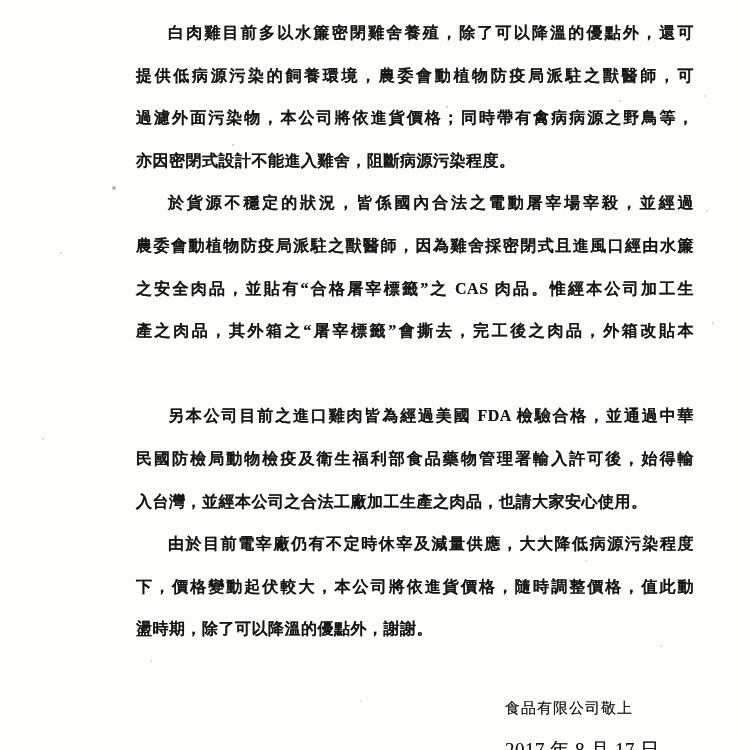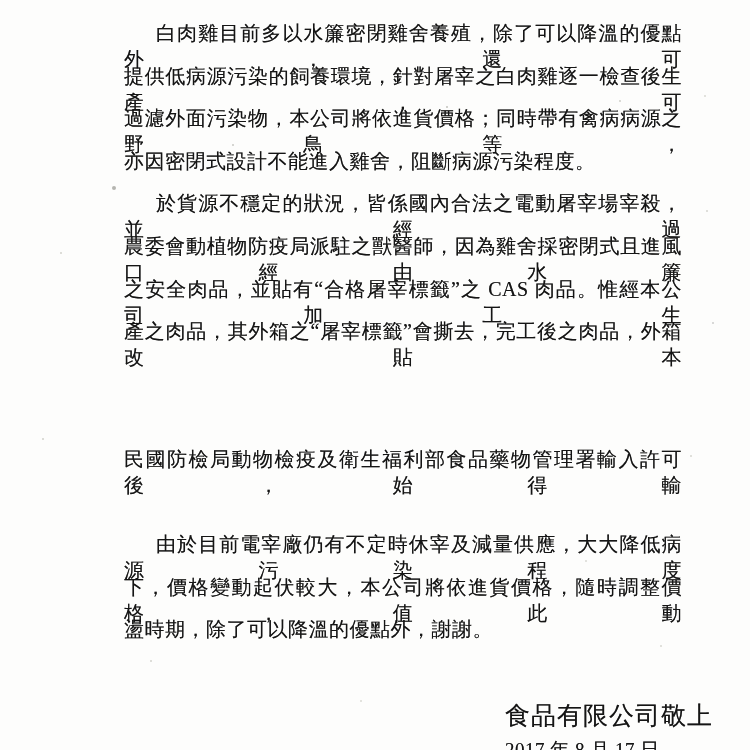--- a/index.html
+++ b/index.html
@@ -6,36 +6,37 @@
   .page{
     position:relative;
     width:750px;height:750px;
     background:#fdfdfc;
     overflow:hidden;
     font-family:"Liberation Serif","DejaVu Serif",serif;
     color:#151515;
   }
   .line{
     position:absolute;
-    left:124px;
+    left:136px;
     width:558px;
-    font-size:20px;
+    font-size:16px;
     line-height:26px;
     text-align:justify;
     text-align-last:justify;
     white-space:normal;
     letter-spacing:0.5px;
     text-shadow:0 0 0.4px rgba(0,0,0,0.55);
+    font-weight:bold;
   }
   .line.indent{text-indent:32px;}
   .line.end{text-align-last:left;}
   .signature{
     position:absolute;
     left:505px;top:699px;
-    font-size:25px;
+    font-size:15px;
     letter-spacing:1px;
     white-space:nowrap;
     text-shadow:0 0 0.4px rgba(0,0,0,0.55);
   }
   .date{
     position:absolute;
     left:505px;top:737px;
     font-size:19px;
     letter-spacing:0.5px;
     white-space:nowrap;
@@ -64,27 +65,29 @@
       706px 210px 0 0 #d5d5d0;
   }
 </style>
 </head>
 <body>
 
 <div class="page">
   <div class="noise"></div>
 
   <div class="line indent" style="top:20px">白肉雞目前多以水簾密閉雞舍養殖，除了可以降溫的優點外，還可</div>
-  <div class="line" style="top:63px">提供低病源污染的飼養環境，針對屠宰之白肉雞逐一檢查後生產，可</div>
+  <div class="line" style="top:63px">提供低病源污染的飼養環境，農委會動植物防疫局派駐之獸醫師，可</div>
   <div class="line" style="top:105px">過濾外面污染物，本公司將依進貨價格；同時帶有禽病病源之野鳥等，</div>
   <div class="line end" style="top:148px">亦因密閉式設計不能進入雞舍，阻斷病源污染程度。</div>
   <div class="line indent" style="top:190px">於貨源不穩定的狀況，皆係國內合法之電動屠宰場宰殺，並經過</div>
   <div class="line" style="top:233px">農委會動植物防疫局派駐之獸醫師，因為雞舍採密閉式且進風口經由水簾</div>
   <div class="line" style="top:318px">產之肉品，其外箱之“屠宰標籤”會撕去，完工後之肉品，外箱改貼本</div>
   <div class="line" style="top:276px">之安全肉品，並貼有“合格屠宰標籤”之 CAS 肉品。惟經本公司加工生</div>
+  <div class="line indent" style="top:403px">另本公司目前之進口雞肉皆為經過美國 FDA 檢驗合格，並通過中華</div>
   <div class="line" style="top:446px">民國防檢局動物檢疫及衛生福利部食品藥物管理署輸入許可後，始得輸</div>
+  <div class="line end" style="top:489px">入台灣，並經本公司之合法工廠加工生產之肉品，也請大家安心使用。</div>
   <div class="line indent" style="top:531px">由於目前電宰廠仍有不定時休宰及減量供應，大大降低病源污染程度</div>
   <div class="line" style="top:574px">下，價格變動起伏較大，本公司將依進貨價格，隨時調整價格，值此動</div>
   <div class="line end" style="top:616px">盪時期，除了可以降溫的優點外，謝謝。</div>
 
   <div class="signature">食品有限公司敬上</div>
   <div class="date">2017 年 8 月 17 日</div>
 </div>
 
 </body></html>

